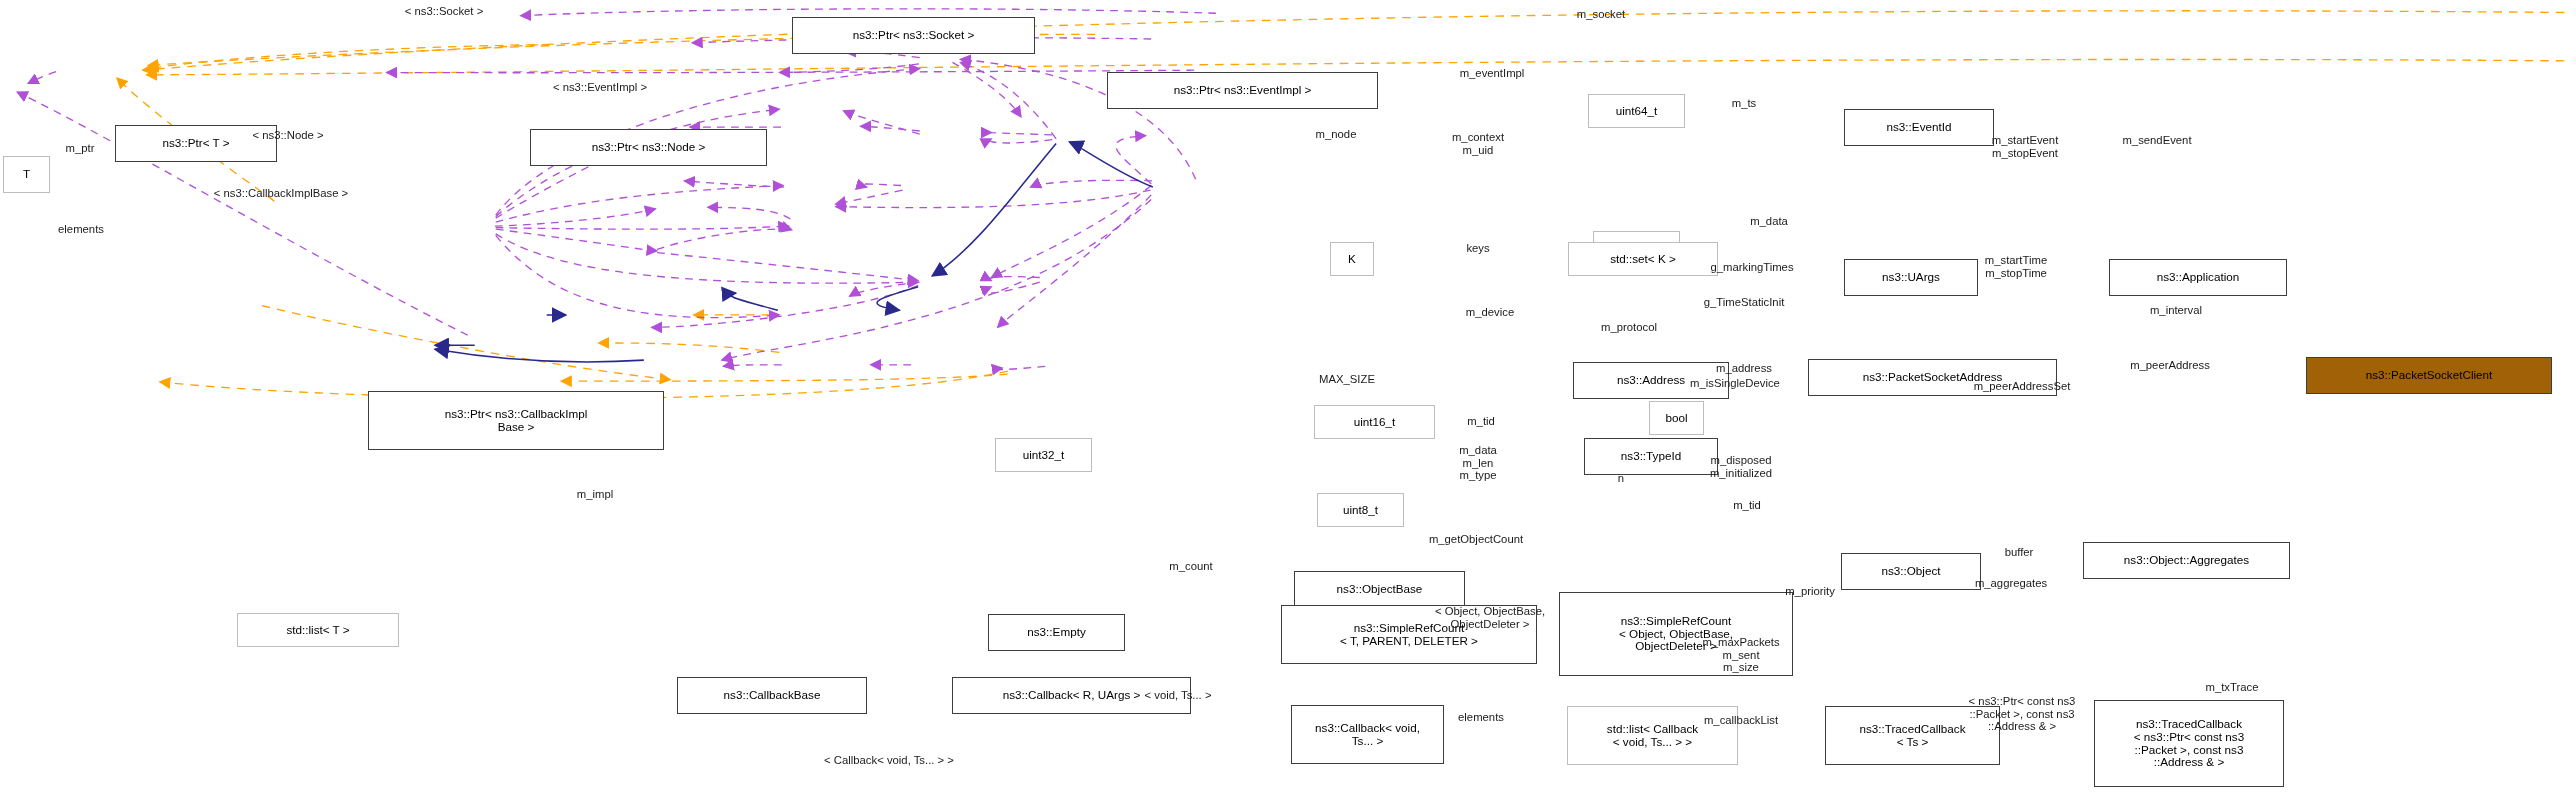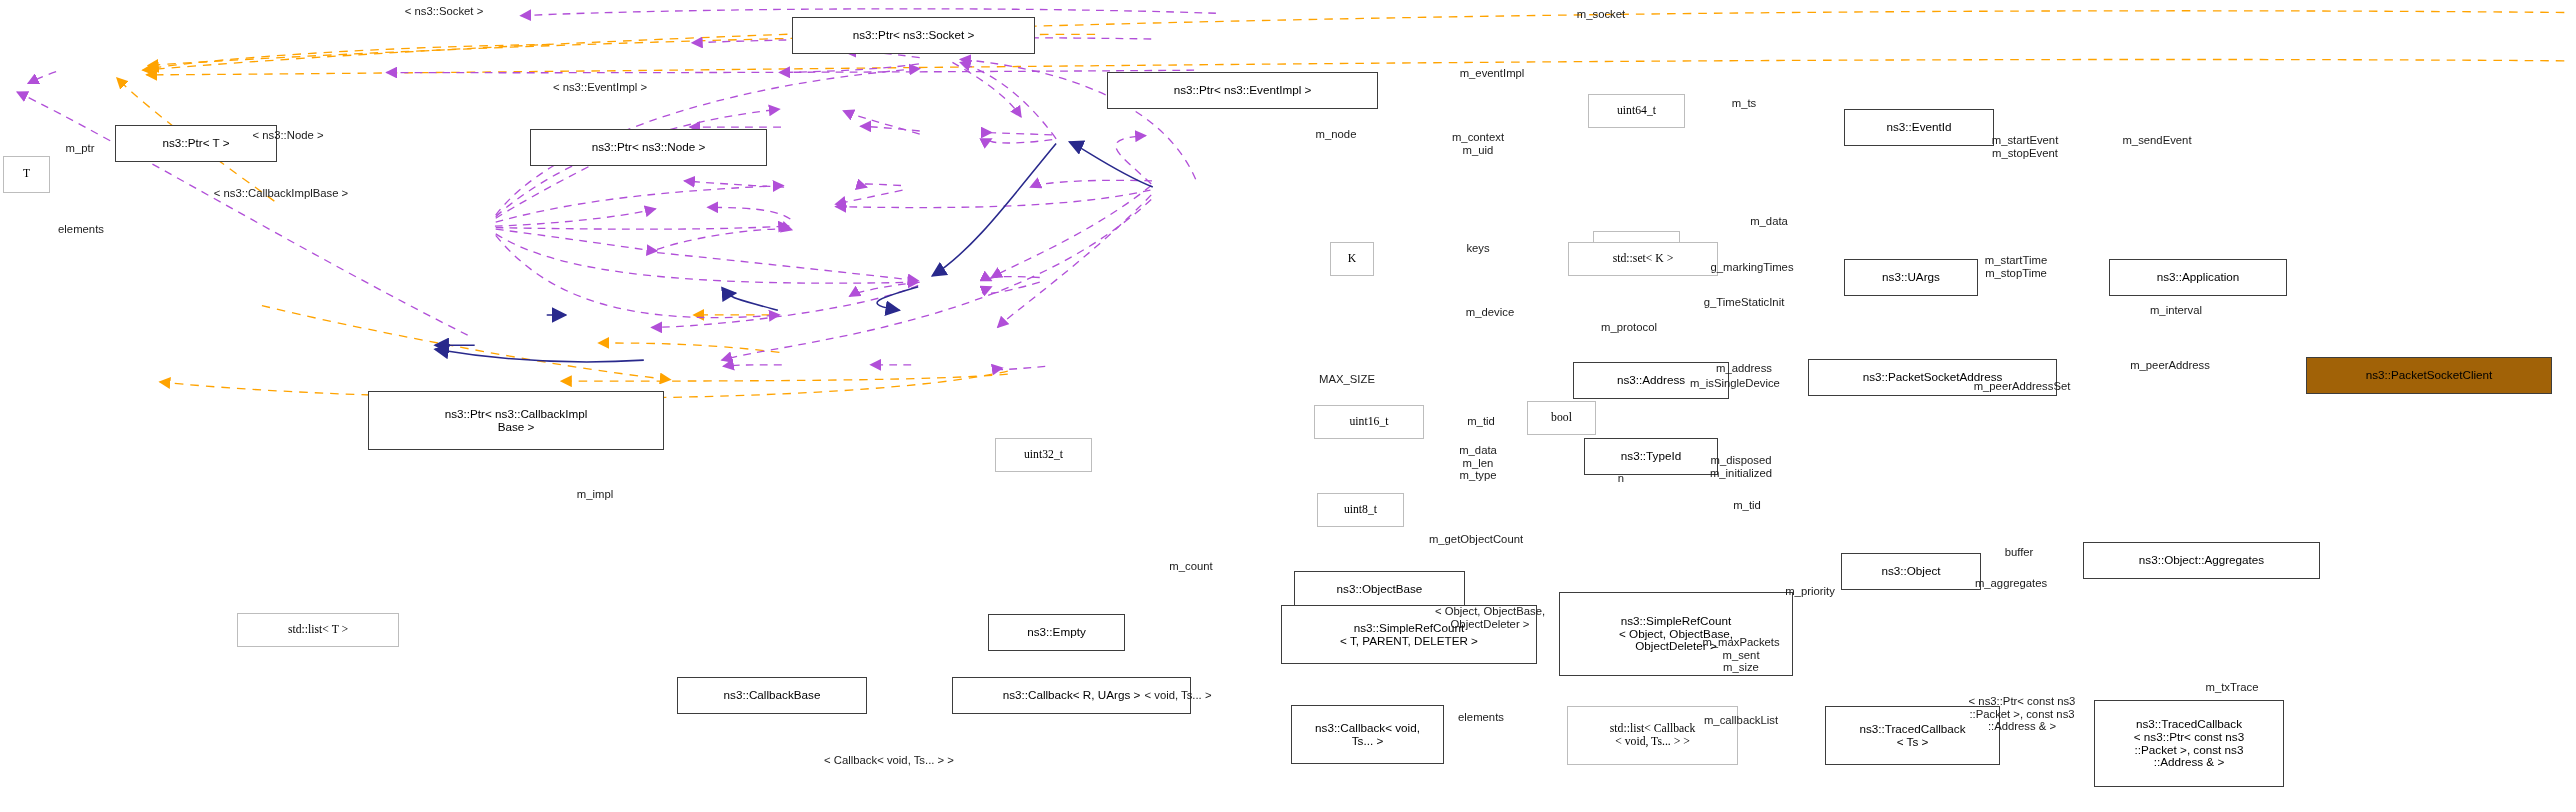--- a/index.html
+++ b/index.html
@@ -3,21 +3,21 @@
 <meta charset="utf-8">
 <style>
   html,body{margin:0;padding:0;background:#ffffff;}
   #diagram{position:relative;width:2576px;height:813px;background:#ffffff;
            font-family:"Liberation Sans",sans-serif;overflow:hidden;}
   svg.edges{position:absolute;left:0;top:0;width:2576px;height:813px;}
   .node{position:absolute;box-sizing:border-box;display:flex;align-items:center;
         justify-content:center;text-align:center;background:#ffffff;
         font-size:11.7px;line-height:1.08;color:#000;white-space:pre-line;}
   .node.solid{border:1.2px solid #3d3d3d;}
-  .node.light{border:0.9px solid #bdbdbd;font-family:Liberation Serif, serif;}
+  .node.light{border:0.9px solid #bdbdbd;}
   .node.center{border:1.2px solid #3d3d3d;background:#a16207;}
   .elabel{position:absolute;font-size:11.3px;color:#1a1a1a;white-space:pre-line;
           line-height:1.12;text-align:center;transform:translateX(-50%);}
 </style>
 </head>
 <body>
 
 <div id="diagram">
 
   <svg class="edges" viewBox="0 0 3305 1043" xmlns="http://www.w3.org/2000/svg">
@@ -117,27 +117,27 @@
       <div class="node light" style="left: 1588px; top: 94px; width: 97px; height: 34px;">uint64_t</div>
       <div class="node solid" style="left: 1844px; top: 109px; width: 150px; height: 37px;">ns3::EventId</div>
       <div class="node light" style="left: 1593px; top: 206px; width: 87px; height: 34px; margin-top: 25px;">int64_t</div>
       <div class="node light" style="left: 1330px; top: 242px; width: 44px; height: 34px;">K</div>
       <div class="node light" style="left: 1568px; top: 242px; width: 150px; height: 34px;">std::set&lt; K &gt;</div>
       <div class="node solid" style="left: 1844px; top: 259px; width: 134px; height: 37px;">ns3::UArgs</div>
       <div class="node solid" style="left: 2109px; top: 259px; width: 178px; height: 37px;">ns3::Application</div>
       <div class="node solid" style="left: 1573px; top: 362px; width: 156px; height: 37px;">ns3::Address</div>
       <div class="node solid" style="left: 1808px; top: 359px; width: 249px; height: 37px;">ns3::PacketSocketAddress</div>
       <div class="node center" style="left: 2306px; top: 357px; width: 246px; height: 37px;">ns3::PacketSocketClient</div>
-      <div class="node light" style="left: 1314px; top: 405px; width: 110px; height: 34px;">uint16_t</div>
-      <div class="node light" style="left: 1527px; top: 401px; width: 69px; height: 34px; text-align: center;">bool</div>
+      <div class="node light" style="left: 1314px; top: 405px; width: 121px; height: 34px;">uint16_t</div>
+      <div class="node light" style="left: 1649px; top: 401px; width: 55px; height: 34px; text-align: center;">bool</div>
       <div class="node light" style="left: 995px; top: 438px; width: 97px; height: 34px;">uint32_t</div>
       <div class="node solid" style="left: 1584px; top: 438px; width: 134px; height: 37px;">ns3::TypeId</div>
       <div class="node light" style="left: 1317px; top: 493px; width: 87px; height: 34px;">uint8_t</div>
       <div class="node solid" style="left: 1841px; top: 553px; width: 140px; height: 37px;">ns3::Object</div>
-      <div class="node solid" style="left: 2083px; top: 542px; width: 237px; height: 37px;">ns3::Object::Aggregates</div>
+      <div class="node solid" style="left: 2083px; top: 542px; width: 207px; height: 37px;">ns3::Object::Aggregates</div>
       <div class="node solid" style="left: 1294px; top: 571px; width: 171px; height: 37px;">ns3::ObjectBase</div>
       <div class="node solid" style="left: 1281px; top: 605px; width: 256px; height: 59px;">ns3::SimpleRefCount
 &lt; T, PARENT, DELETER &gt;</div>
       <div class="node solid" style="left: 1559px; top: 592px; width: 234px; height: 84px;">ns3::SimpleRefCount
 &lt; Object, ObjectBase,
 ObjectDeleter &gt;</div>
       <div class="node solid" style="left: 988px; top: 614px; width: 137px; height: 37px;">ns3::Empty</div>
       <div class="node solid" style="left: 677px; top: 677px; width: 190px; height: 37px;">ns3::CallbackBase</div>
       <div class="node solid" style="left: 952px; top: 677px; width: 239px; height: 37px;">ns3::Callback&lt; R, UArgs &gt;</div>
       <div class="node solid" style="left: 1291px; top: 705px; width: 153px; height: 59px;">ns3::Callback&lt; void,

